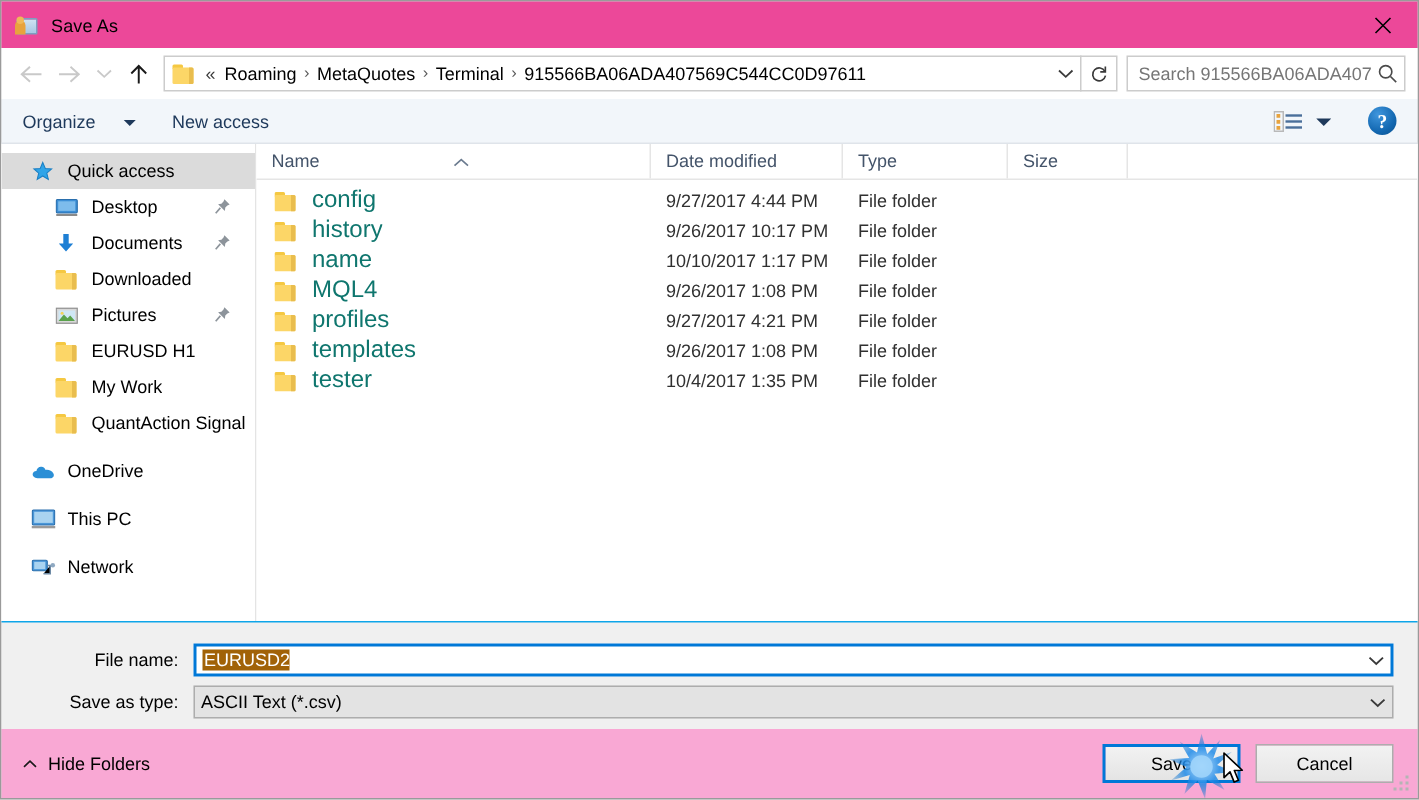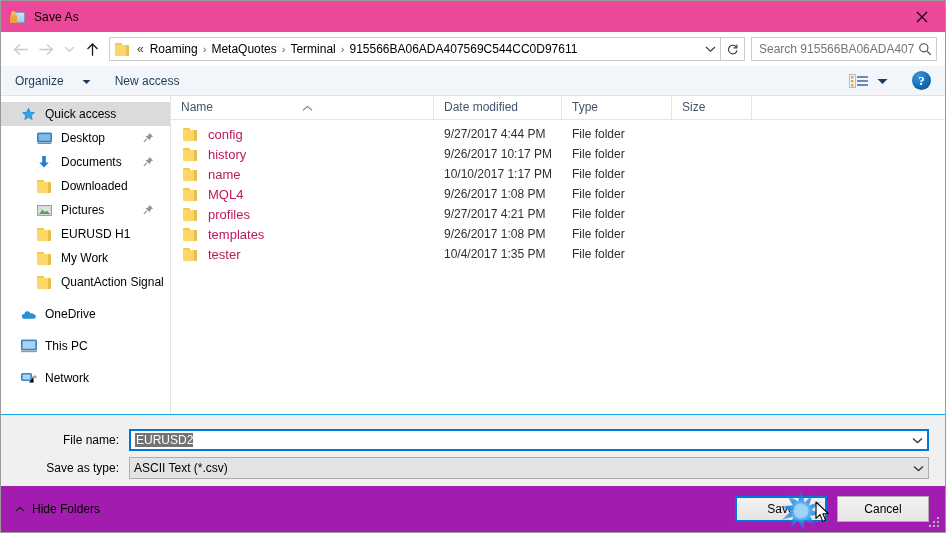--- a/index.html
+++ b/index.html
@@ -343,21 +343,21 @@
   }
   .cell-name {
     width: 263px;
     display: flex;
     align-items: center;
     padding-left: 12px;
     box-sizing: border-box;
     overflow: hidden;
   }
   .cell-name .fi { margin-right: 9px; }
-  .cell-name span { font-size: 13px; color: #be185d; overflow:hidden; }
+  .cell-name span { font-size: 16px; color: #0f766e; overflow:hidden; }
   .cell-date {
     width: 128px;
     font-size: 12px;
     color: #303030;
     padding-left: 10px;
     box-sizing: border-box;
   }
   .cell-type {
     width: 110px;
     font-size: 12px;
@@ -414,37 +414,37 @@
   }
   .combo-value {
     flex: 1;
     font-size: 12px;
     padding-left: 4px;
     color: #000;
     overflow: hidden;
     white-space: nowrap;
   }
   .combo-value .sel {
-    background: #737373;
+    background: #a16207;
     color: #ffffff;
     padding: 1px 0 1px 1px;
   }
   .combo-caret {
     width: 20px;
     display: flex;
     align-items: center;
     justify-content: center;
     flex: none;
   }
 
   
   .footer {
     height: 46px;
     min-height: 46px;
-    background: #a21caf;
+    background: #f9a8d4;
     display: flex;
     align-items: center;
     padding: 0 16px 0 14px;
     box-sizing: border-box;
     position: relative;
   }
   .hide-folders {
     display: flex;
     align-items: center;
     font-size: 12px;

